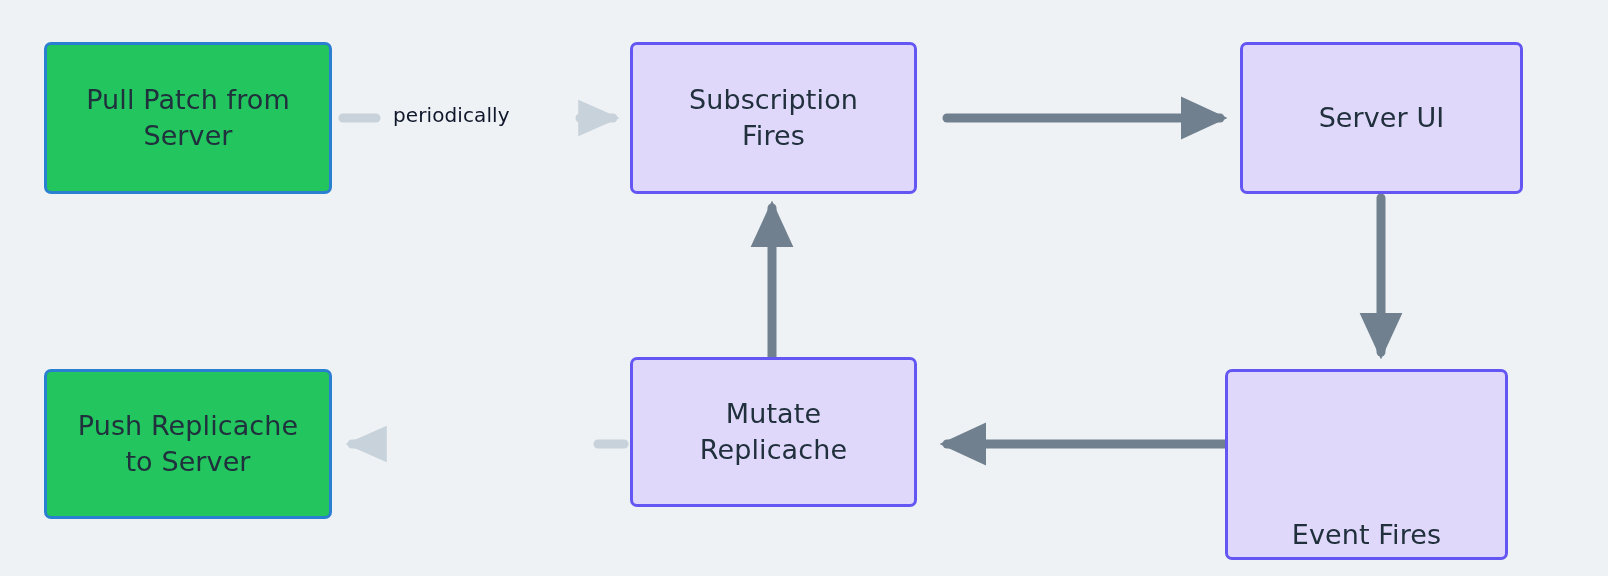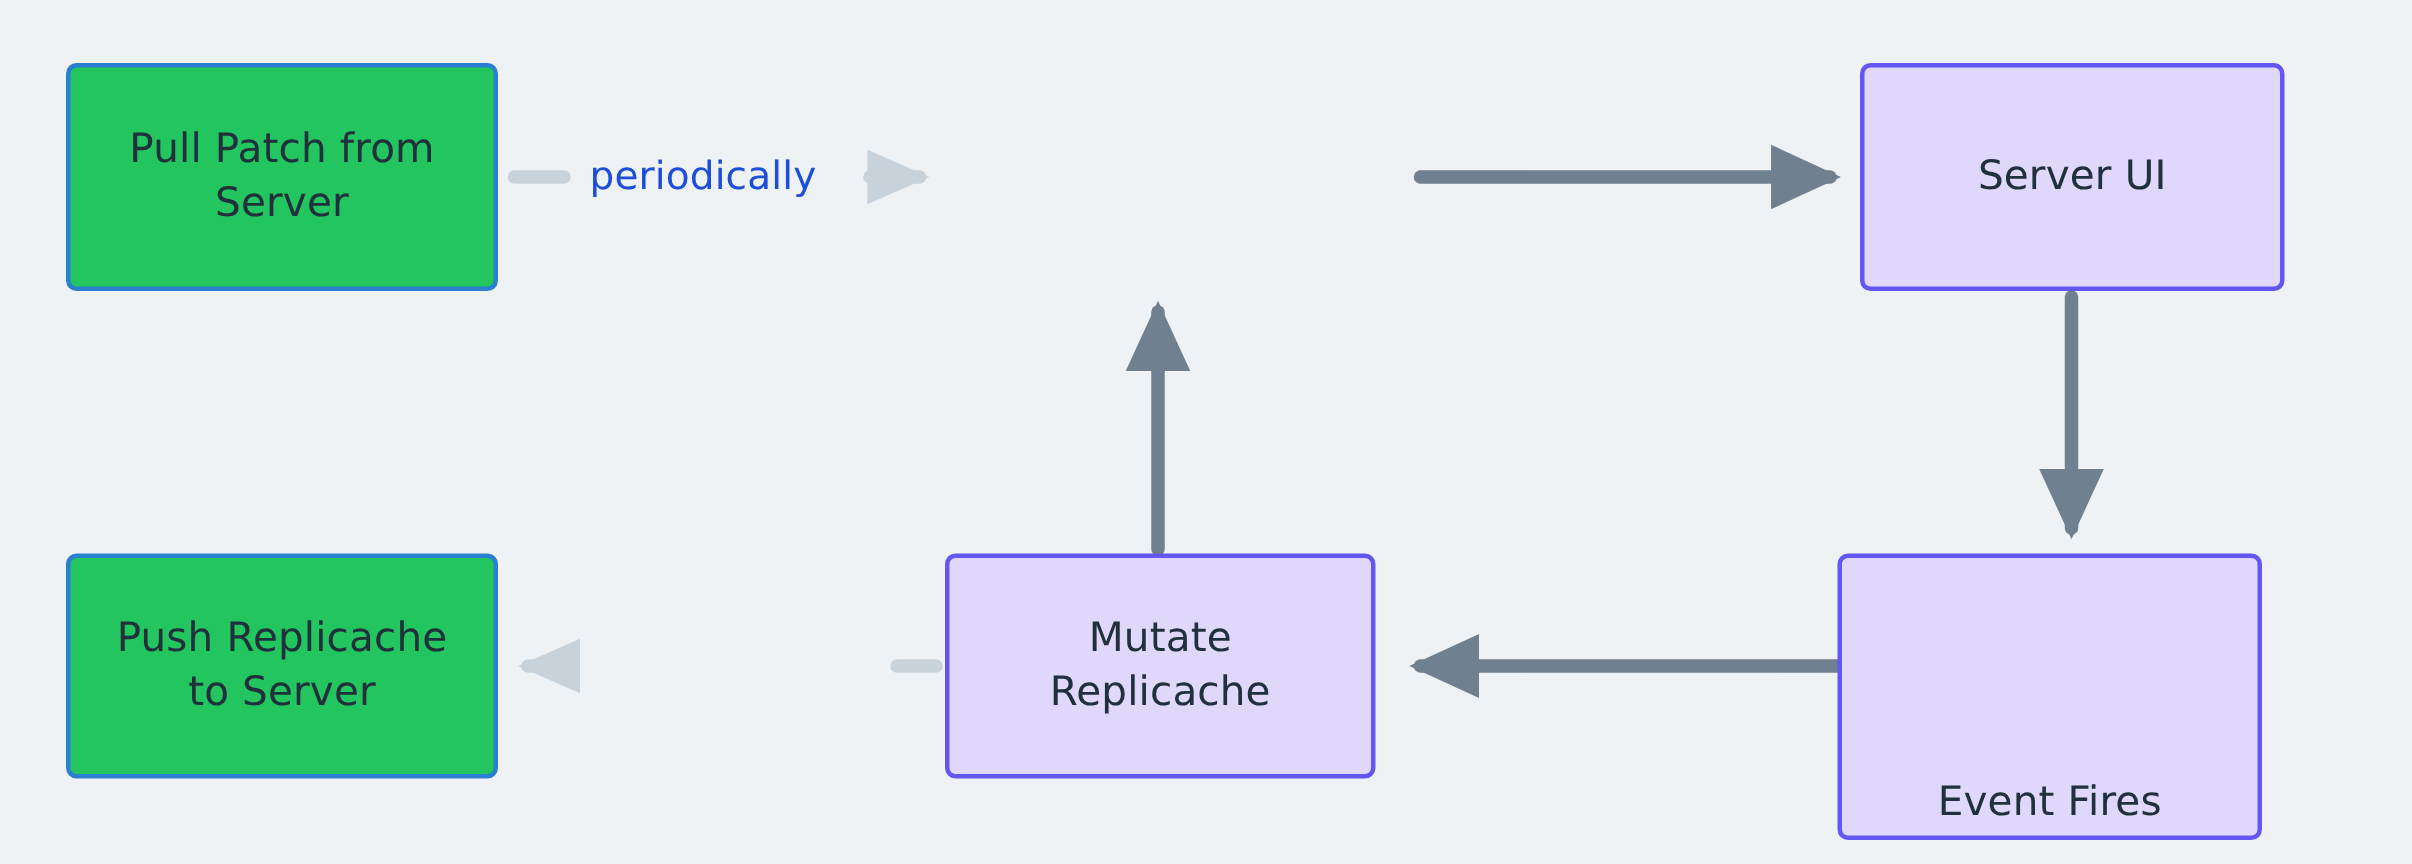--- a/index.html
+++ b/index.html
@@ -48,22 +48,22 @@
   svg.edges {
     position: absolute;
     left: 0;
     top: 0;
     width: 1608px;
     height: 576px;
     overflow: visible;
   }
   .edge-label {
     position: absolute;
-    color: #1d4ed8;
-    font-size: 26px;
+    color: #0f172a;
+    font-size: 20px;
     line-height: 1;
     white-space: nowrap;
     letter-spacing: 0.1px;
   }
 </style>
 </head>
 <body>
 
 <div id="diagram">
 
@@ -102,31 +102,35 @@
       <line x1="624" y1="444" x2="598" y2="444" stroke="#c7d2da" stroke-width="9" stroke-linecap="round"></line>
       <line x1="378" y1="444" x2="352" y2="444" stroke="#c7d2da" stroke-width="9" stroke-linecap="round" marker-end="url(#arrow-soft)"></line>
     </g>
   </svg>
 
   <div class="node blue" style="left:44px; top:42px; width:288px; height:152px;">
     <span class="label">Pull Patch from
 Server</span>
   </div>
 
+  <div class="node purple" style="left:630px; top:42px; width:287px; height:152px;">
+    <span class="label">Subscription
+Fires</span>
+  </div>
 
   <div class="node purple" style="left:1240px; top:42px; width:283px; height:152px;">
     <span class="label">Server UI</span>
   </div>
 
   <div class="node blue" style="left:44px; top:369px; width:288px; height:150px;">
     <span class="label">Push Replicache
 to Server</span>
   </div>
 
-  <div class="node purple" style="left:630px; top:369px; width:287px; height:150px;">
+  <div class="node purple" style="left:630px; top:357px; width:287px; height:150px;">
     <span class="label">Mutate
 Replicache</span>
   </div>
 
   <div class="node purple" style="left:1225px; top:369px; width:283px; height:191px;align-items:flex-end;">
     <span class="label">Event Fires</span>
   </div>
 
   <div class="edge-label" style="left:393px; top:105px;">periodically</div>
 

